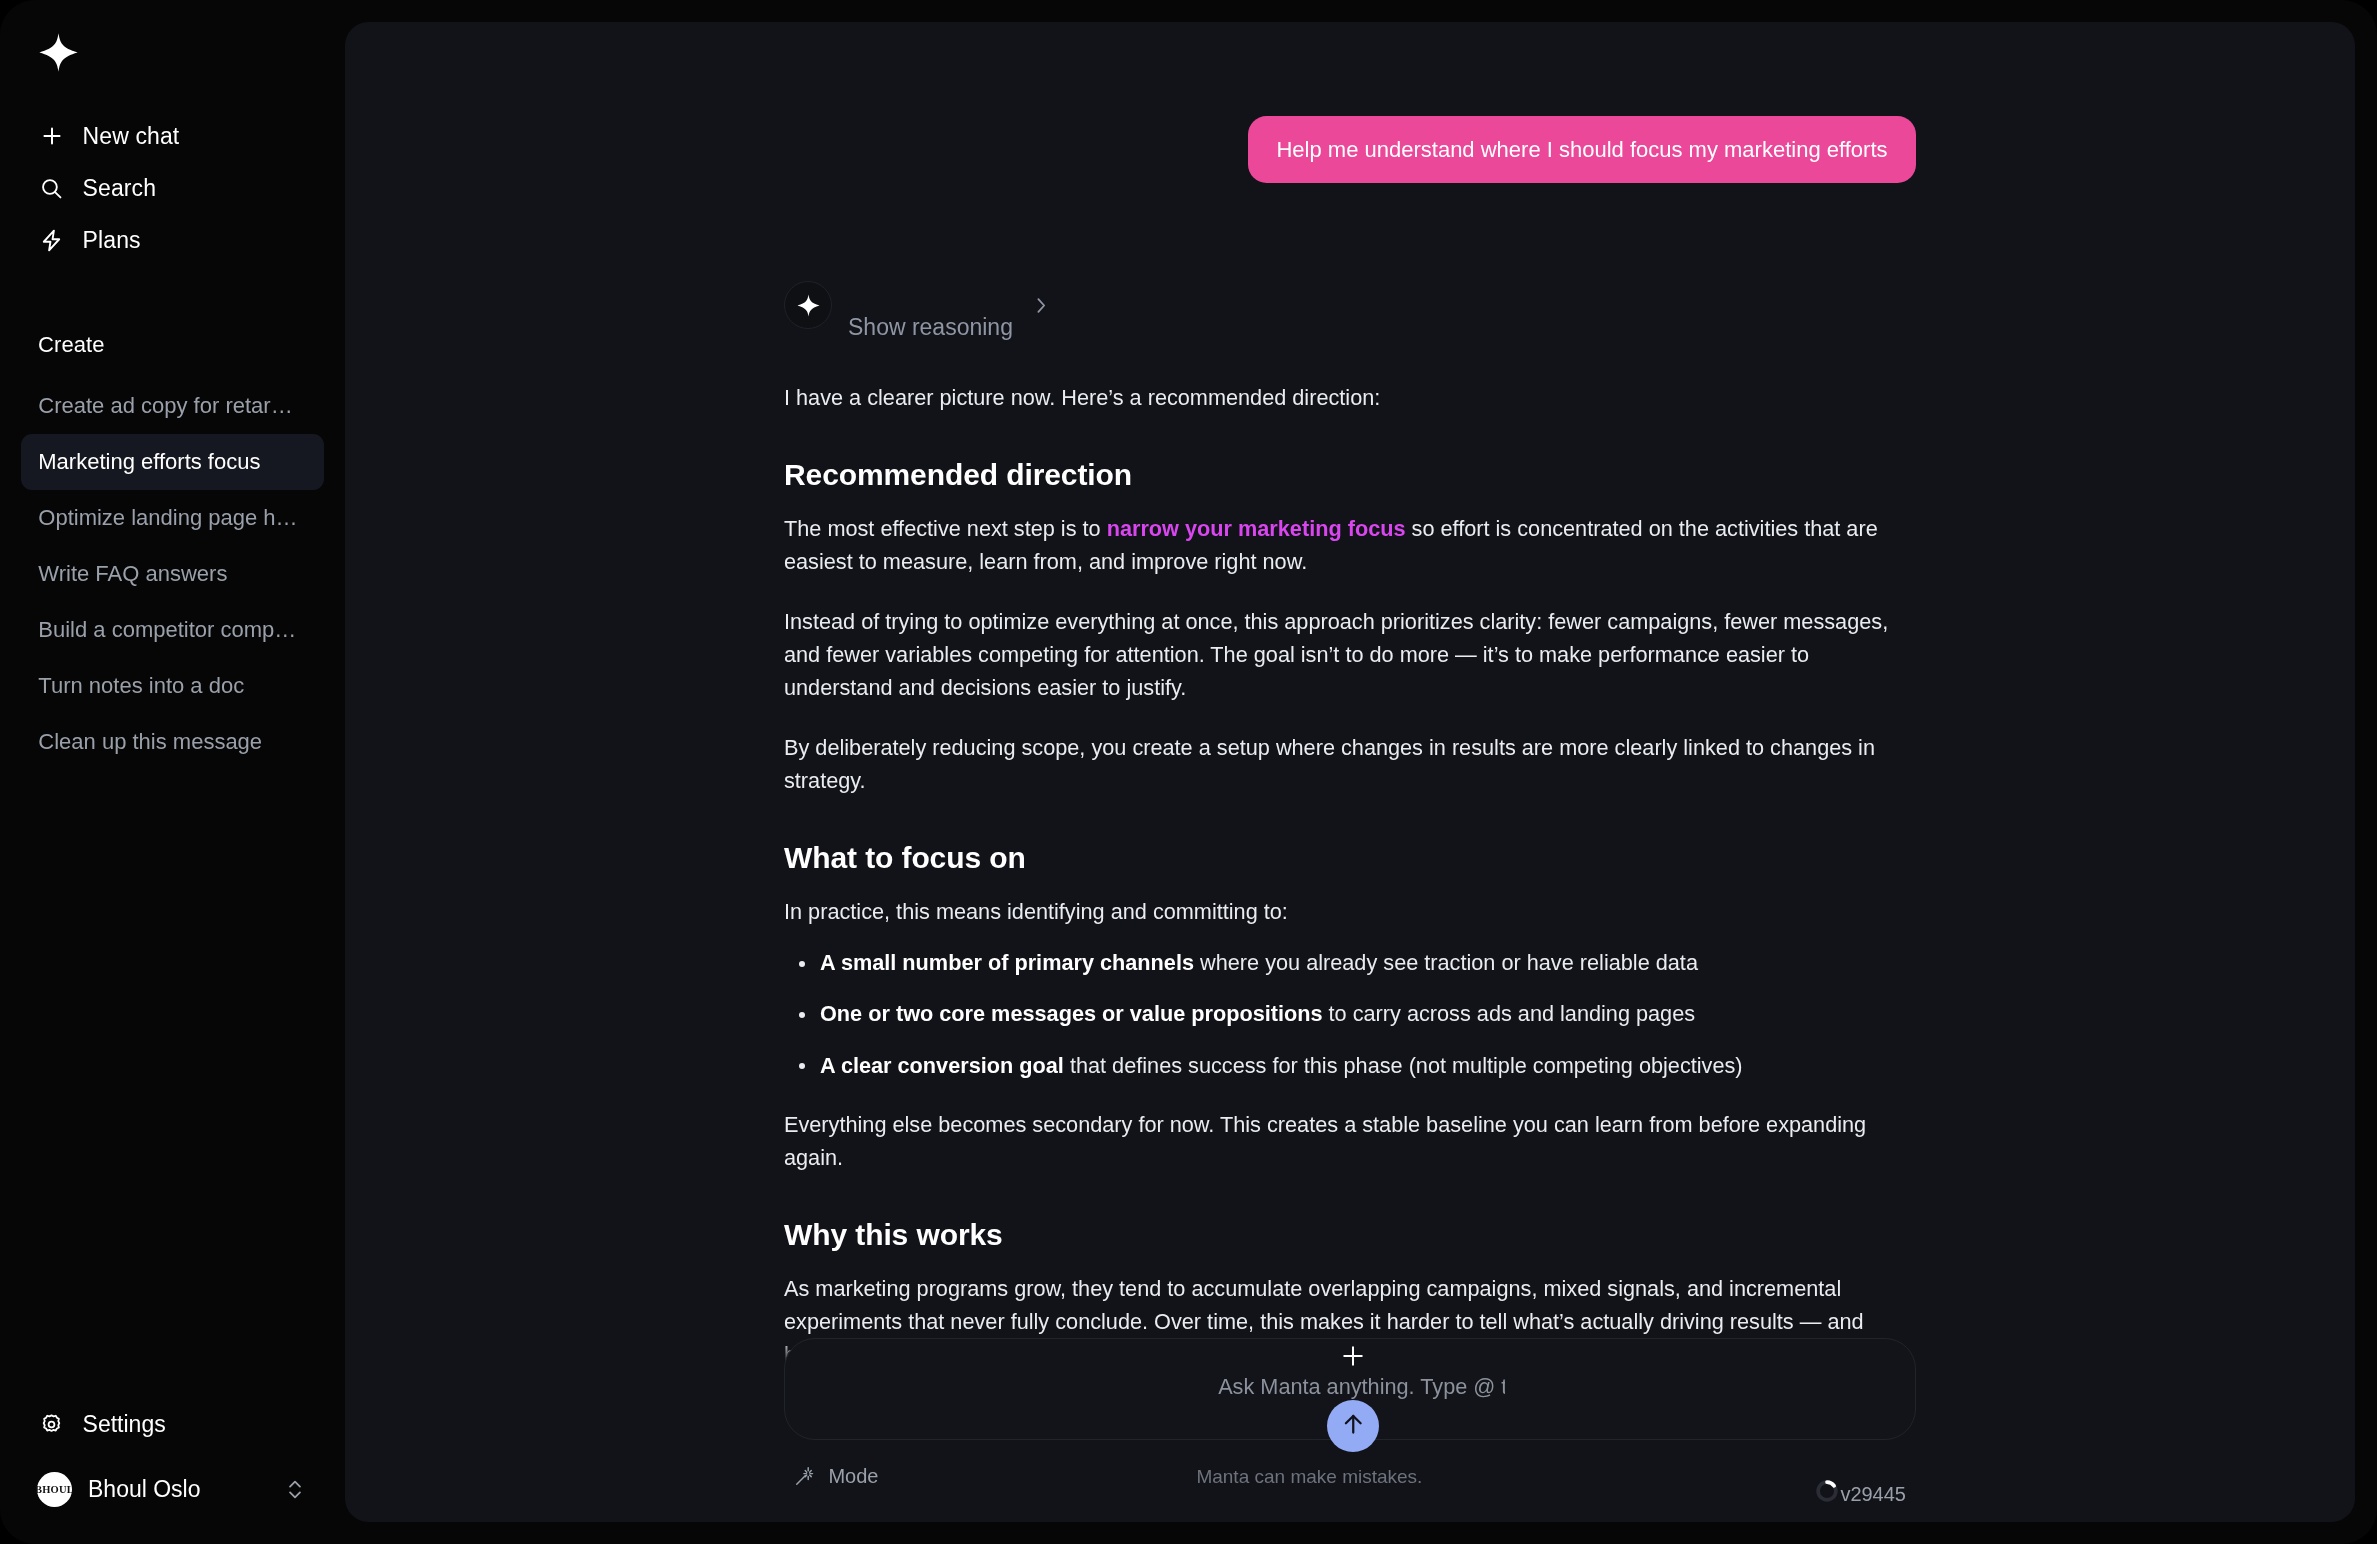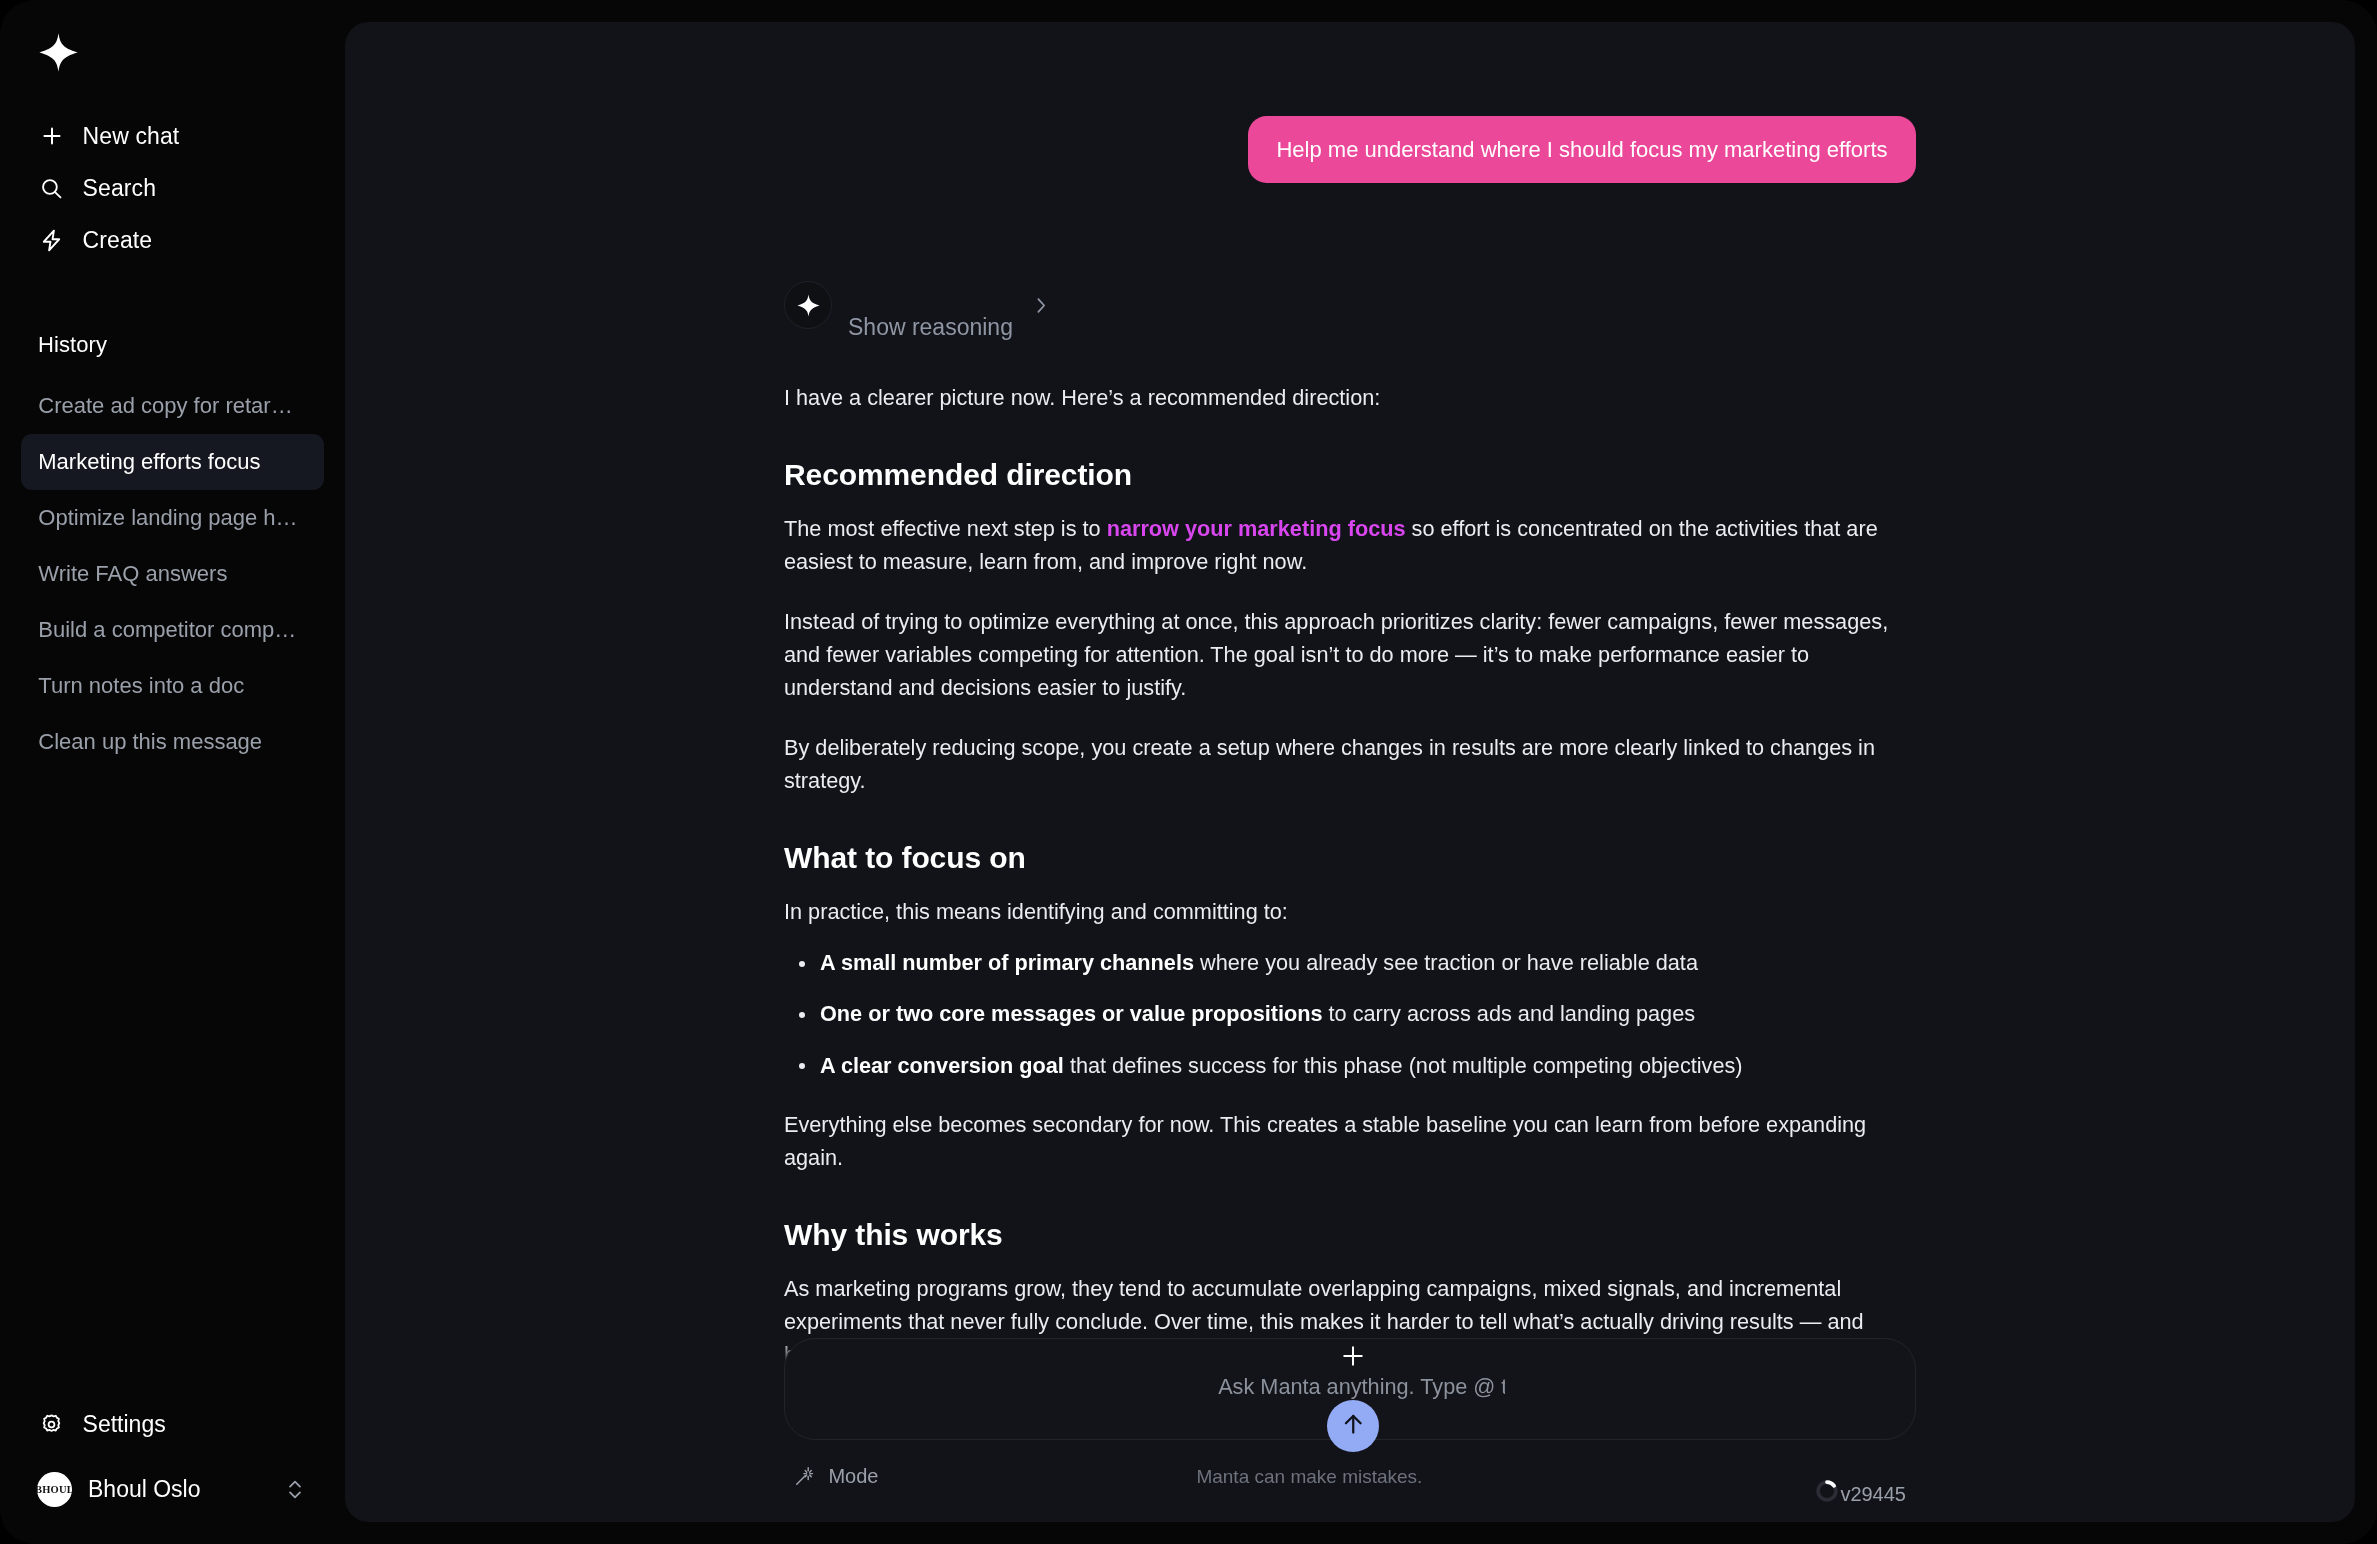--- a/index.html
+++ b/index.html
@@ -297,25 +297,25 @@
           </svg>
         </span>
         <span class="lbl">Search</span>
       </div>
       <div class="nav-item">
         <span class="ico">
           <svg width="25" height="25" viewBox="0 0 24 24" fill="none" stroke="#ffffff" stroke-width="1.8" stroke-linejoin="round" stroke-linecap="round">
             <path d="M14.3 2.6 L4.6 13.2 H11 L9.7 21.4 L19.4 10.8 H13 Z"></path>
           </svg>
         </span>
-        <span class="lbl">Create</span>
+        <span class="lbl">Plans</span>
       </div>
     </nav>
 
-    <div class="history-title">History</div>
+    <div class="history-title">Create</div>
 
     <div class="history-list">
       <div class="hist-item">Create ad copy for retar…</div>
       <div class="hist-item active">Marketing efforts focus</div>
       <div class="hist-item">Optimize landing page h…</div>
       <div class="hist-item">Write FAQ answers</div>
       <div class="hist-item">Build a competitor comp…</div>
       <div class="hist-item">Turn notes into a doc</div>
       <div class="hist-item">Clean up this message</div>
     </div>

